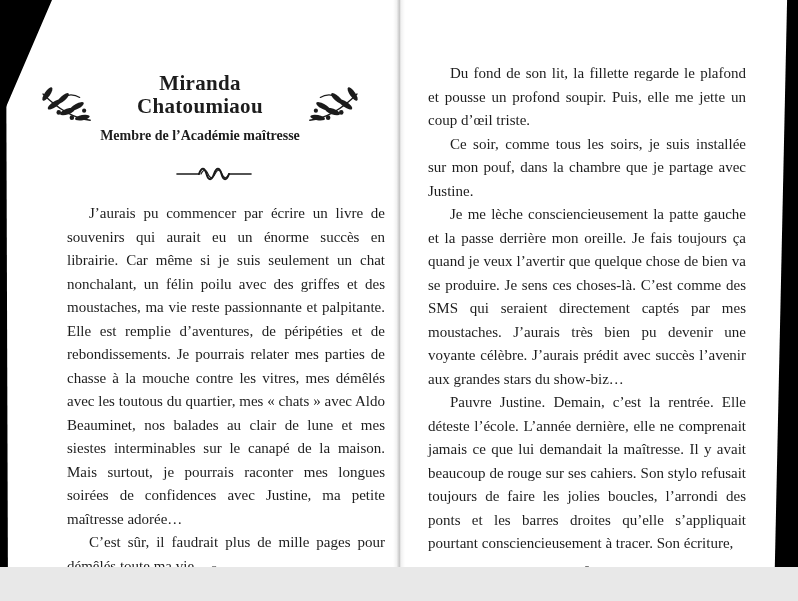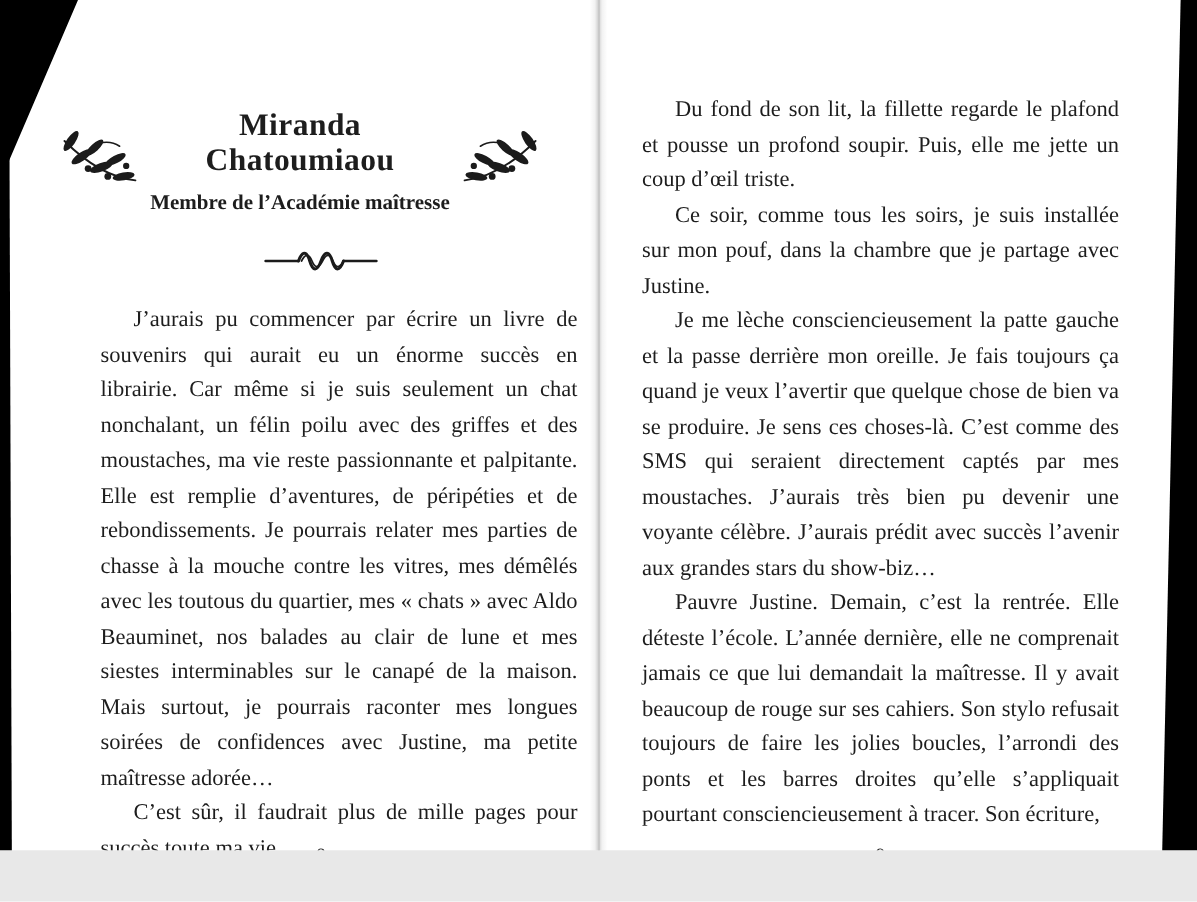--- a/index.html
+++ b/index.html
@@ -142,21 +142,21 @@
           <path d="M2 8 H 24" stroke-width="1.6"></path>
           <path d="M54 8 H 76" stroke-width="1.6"></path>
           <path d="M24 8 c 2.5 -7 5.5 -7 7.5 0 c 2 7 5 7 7.5 0 c 2.5 -7 5.5 -7 7.5 0 c 2 7 5 7 7.5 0" stroke-width="2"></path>
           <path d="M26 8 c 2.5 -5 5 -5 7 0 c 2 5 4.5 5 7 0 c 2.5 -5 5 -5 7 0 c 2 5 4.5 5 7 0" stroke-width="1.2"></path>
         </g>
       </svg>
     </div>
 
     <div class="page-body lp-body">
         <p class="para">J’aurais pu commencer par écrire un livre de souvenirs qui aurait eu un énorme succès en librairie. Car même si je suis seulement un chat nonchalant, un félin poilu avec des griffes et des moustaches, ma vie reste passionnante et palpitante. Elle est remplie d’aventures, de péripéties et de rebondissements. Je pourrais relater mes parties de chasse à la mouche contre les vitres, mes démêlés avec les toutous du quartier, mes « chats » avec Aldo Beauminet, nos balades au clair de lune et mes siestes interminables sur le canapé de la maison. Mais surtout, je pourrais raconter mes longues soirées de confidences avec Justine, ma petite maîtresse adorée…</p>
-        <p class="para">C’est sûr, il faudrait plus de mille pages pour succès toute ma vie.</p>
+        <p class="para">C’est sûr, il faudrait plus de mille pages pour démêlés toute ma vie.</p>
       </div>
 
     <div class="page-number pn-left">8</div>
   </div>
 
   <div>
     <div class="page-body rp-body">
         <p class="para">Du fond de son lit, la fillette regarde le plafond et pousse un profond soupir. Puis, elle me jette un coup d’œil triste.</p>
         <p class="para">Ce soir, comme tous les soirs, je suis installée sur mon pouf, dans la chambre que je partage avec Justine.</p>
         <p class="para">Je me lèche consciencieusement la patte gauche et la passe derrière mon oreille. Je fais toujours ça quand je veux l’avertir que quelque chose de bien va se produire. Je sens ces choses-là. C’est comme des SMS qui seraient directement captés par mes moustaches. J’aurais très bien pu devenir une voyante célèbre. J’aurais prédit avec succès l’avenir aux grandes stars du show-biz…</p>

